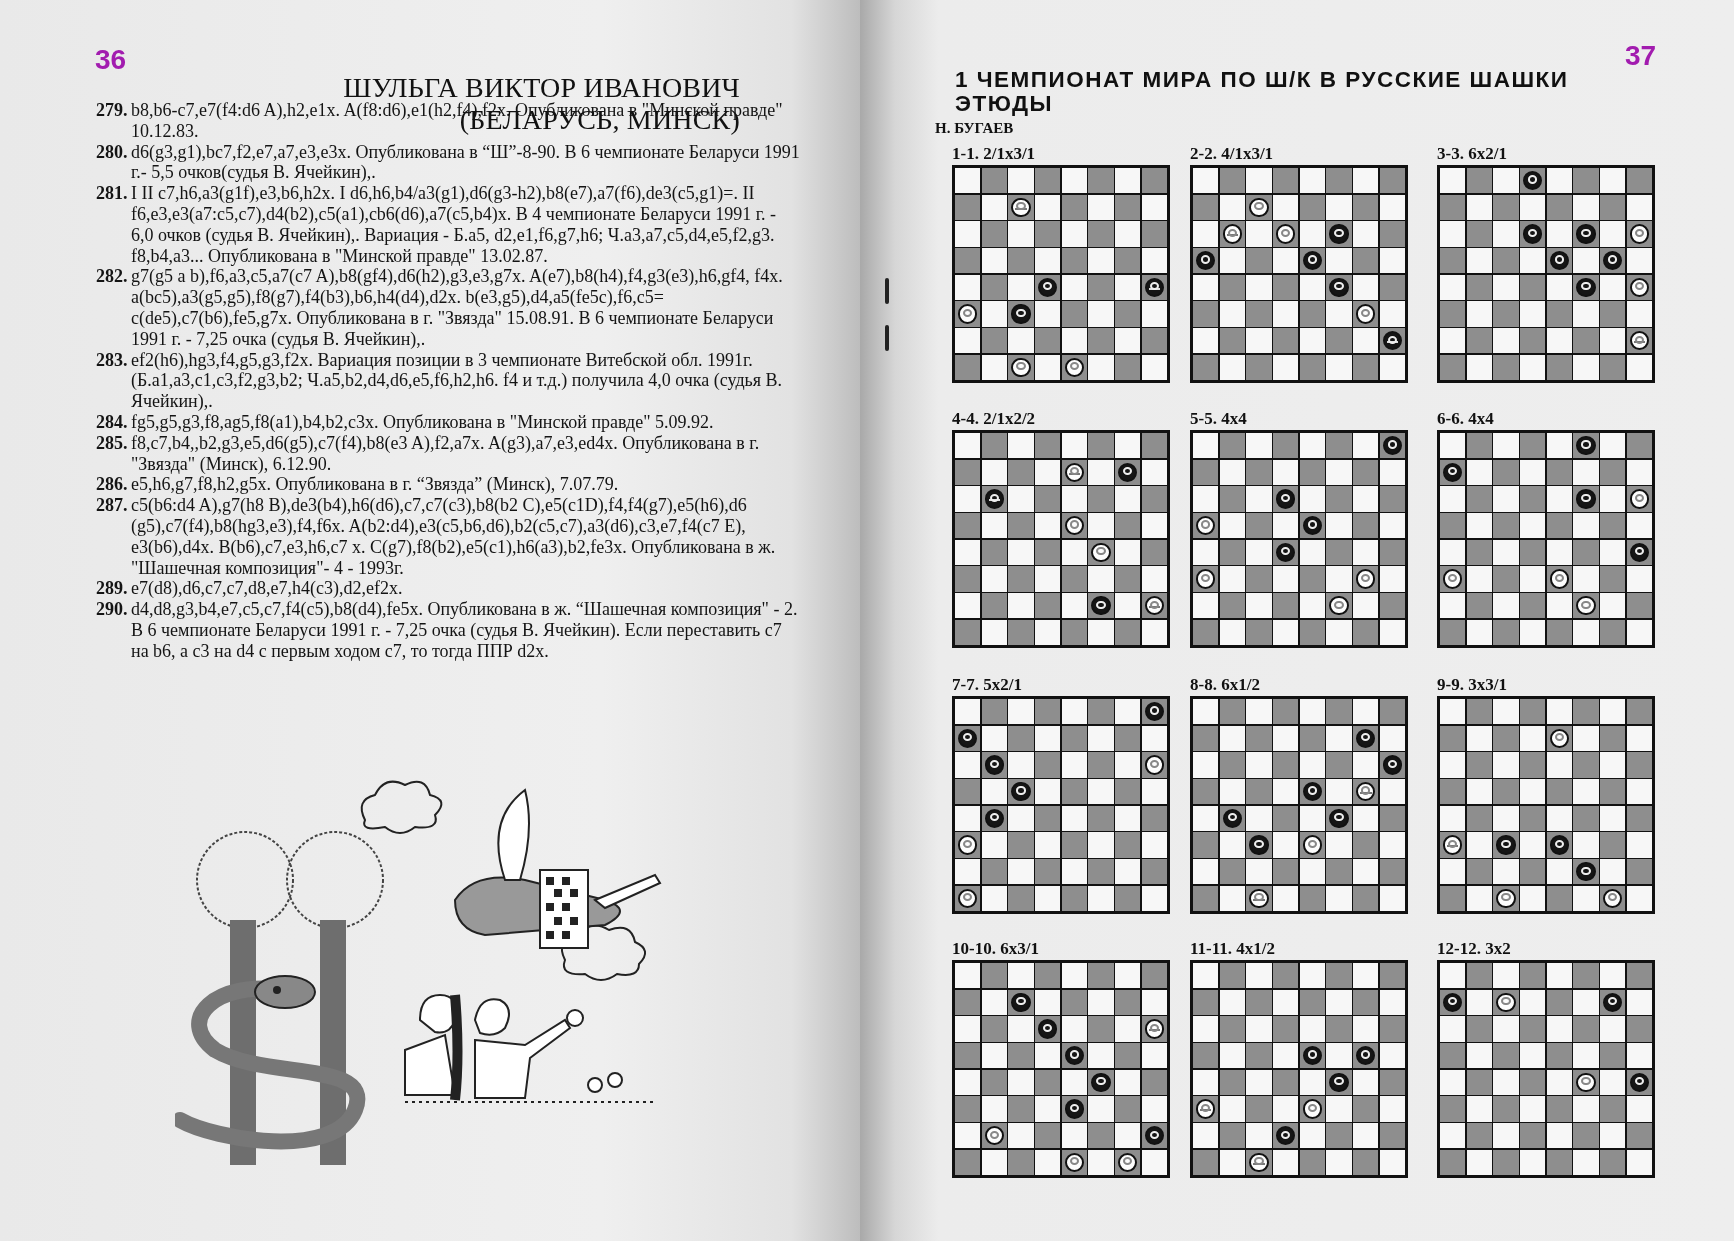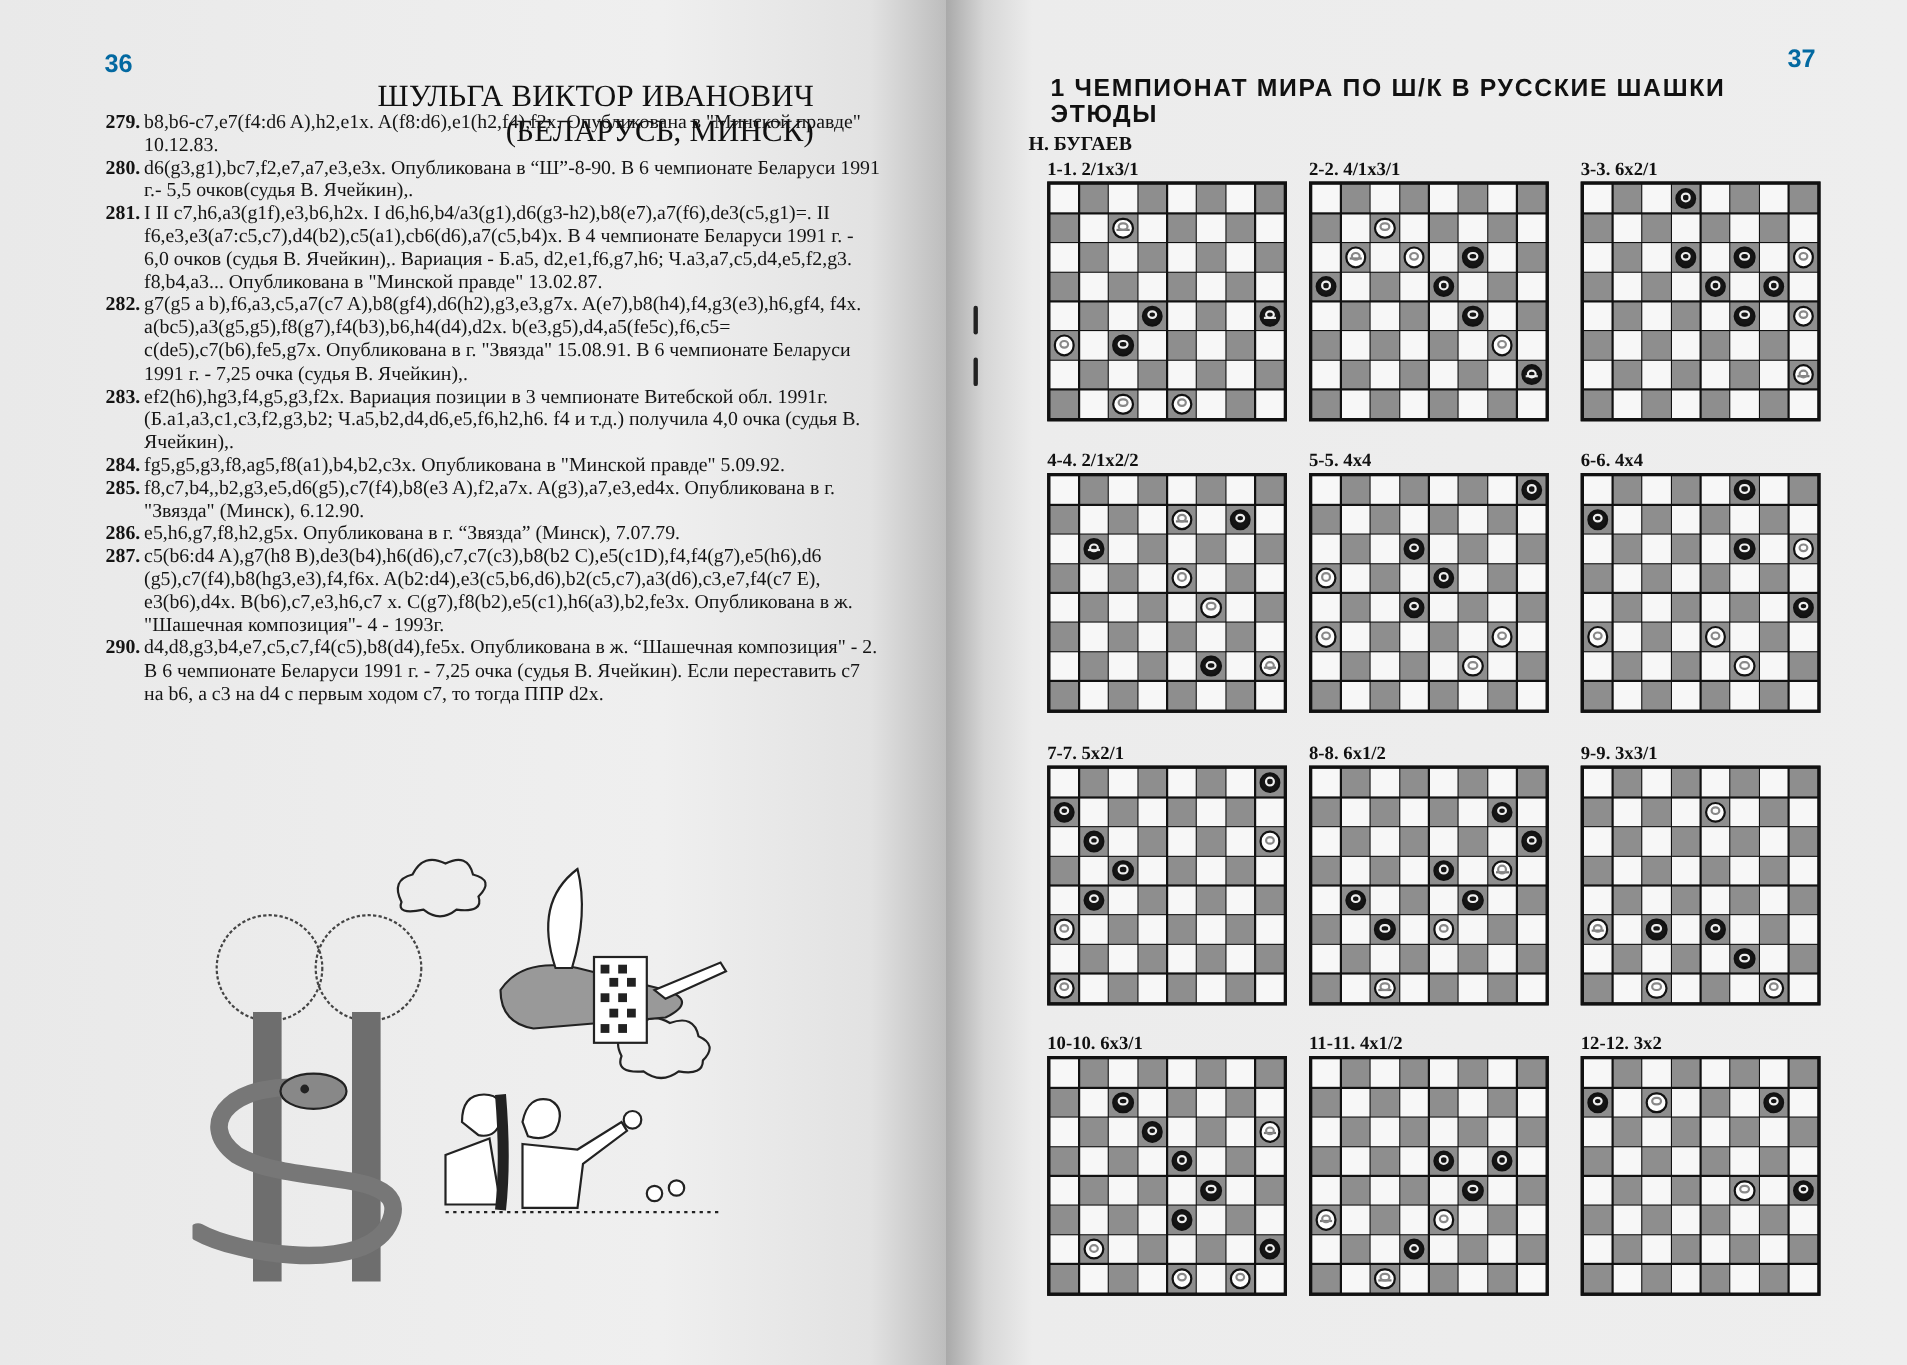--- a/index.html
+++ b/index.html
@@ -1,31 +1,31 @@
 <!DOCTYPE html>
 <html><head>
 <meta charset="utf-8">
 <style>
   html,body{margin:0;padding:0;}
   body{width:1734px;height:1241px;background:#d9d9d9;position:relative;overflow:hidden;font-family:"Liberation Serif",serif;}
   .spread{position:absolute;left:0;top:0;width:1734px;height:1241px;}
   .page-left{position:absolute;left:0;top:0;width:860px;height:1241px;background:linear-gradient(90deg,#e9e9e9 0%,#efefef 70%,#e2e2e2 92%,#bdbdbd 100%);}
   .page-right{position:absolute;left:860px;top:0;width:874px;height:1241px;background:linear-gradient(90deg,#a9a9a9 0%,#d6d6d6 4%,#ececec 9%,#eeeeee 100%);}
-  .pagenum{position:absolute;font-family:"Liberation Sans",sans-serif;font-weight:bold;font-size:23px;color:#0369a1;}
+  .pagenum{position:absolute;font-family:"Liberation Sans",sans-serif;font-weight:bold;font-size:28px;color:#a21caf;}
   .pn-left{left:95px;top:44px;}
   .pn-right{left:1625px;top:40px;}
   .left-title{position:absolute;left:180px;top:72px;width:560px;text-align:right;font-weight:normal;font-size:28px;color:#111;letter-spacing:0.2px;}
   .entries{position:absolute;left:96px;top:100px;width:705px;font-size:18px;line-height:20.8px;color:#141414;}
   .entry{display:flex;margin:0;}
   .entry .num{font-weight:bold;width:35px;flex:none;}
   .entry .txt{flex:1;}
   .illustration{position:absolute;left:175px;top:760px;width:560px;height:410px;}
   .right-title{position:absolute;left:955px;top:68px;width:700px;font-family:"Liberation Sans",sans-serif;font-weight:bold;font-size:22.5px;letter-spacing:1.5px;color:#111;text-align:left;line-height:24px;}
   .right-title .sub{display:block;}
-  .author{position:absolute;left:935px;top:120px;font-weight:bold;font-size:18px;color:#111;}
+  .author{position:absolute;left:935px;top:120px;font-weight:bold;font-size:15px;color:#111;}
   .diagram{position:absolute;width:218px;}
   .diagram .label{font-weight:bold;font-size:17px;color:#111;height:22px;line-height:22px;white-space:nowrap;}
   .board{width:212px;height:212px;border:3px solid #111;display:grid;grid-template-columns:repeat(8,1fr);grid-template-rows:repeat(8,1fr);background:#111;gap:1.5px;box-sizing:content-box;}
   .sq{position:relative;background:#f7f7f7;}
   .sq.dark{background:#8e8e8e;}
   .piece{position:absolute;left:3px;top:3px;right:3px;bottom:3px;border-radius:50%;border:2px solid #111;box-sizing:border-box;}
   .piece.b{background:#151515;}
   .piece.w{background:#fdfdfd;}
   .piece::after{content:"";position:absolute;left:20%;right:20%;top:16%;height:28%;border-radius:50%;border:2px solid #888;}
   .piece.b::after{border-color:#eee;}
@@ -72,20 +72,24 @@
         <span class="num">285.</span>
         <span class="txt">f8,c7,b4,,b2,g3,e5,d6(g5),c7(f4),b8(e3 A),f2,a7x.   A(g3),a7,e3,ed4x. Опубликована  в    г. "Звязда" (Минск), 6.12.90.</span>
       </div>
       <div class="entry">
         <span class="num">286.</span>
         <span class="txt">e5,h6,g7,f8,h2,g5x. Опубликована в г. “Звязда” (Минск), 7.07.79.</span>
       </div>
       <div class="entry">
         <span class="num">287.</span>
         <span class="txt">c5(b6:d4 A),g7(h8 B),de3(b4),h6(d6),c7,c7(c3),b8(b2 C),e5(c1D),f4,f4(g7),e5(h6),d6 (g5),c7(f4),b8(hg3,e3),f4,f6x.   A(b2:d4),e3(c5,b6,d6),b2(c5,c7),a3(d6),c3,e7,f4(c7 E), e3(b6),d4x.  B(b6),c7,e3,h6,c7 x.  C(g7),f8(b2),e5(c1),h6(a3),b2,fe3x. Опубликована в ж.  "Шашечная композиция"- 4 - 1993г.</span>
+      </div>
+      <div class="entry">
+        <span class="num">289.</span>
+        <span class="txt">e7(d8),d6,c7,c7,d8,e7,h4(c3),d2,ef2x.</span>
       </div>
       <div class="entry">
         <span class="num">290.</span>
         <span class="txt">d4,d8,g3,b4,e7,c5,c7,f4(c5),b8(d4),fe5x. Опубликована в ж. “Шашечная композиция" - 2.    В 6 чемпионате   Беларуси 1991 г. - 7,25 очка (судья В. Ячейкин). Если переставить c7 на b6, а c3 на d4 с первым ходом c7, то тогда ППР d2x.</span>
       </div>
     </div>
 
   <svg class="illustration" viewBox="0 0 560 410">
     <g fill="none" stroke="#222" stroke-width="2">
 

